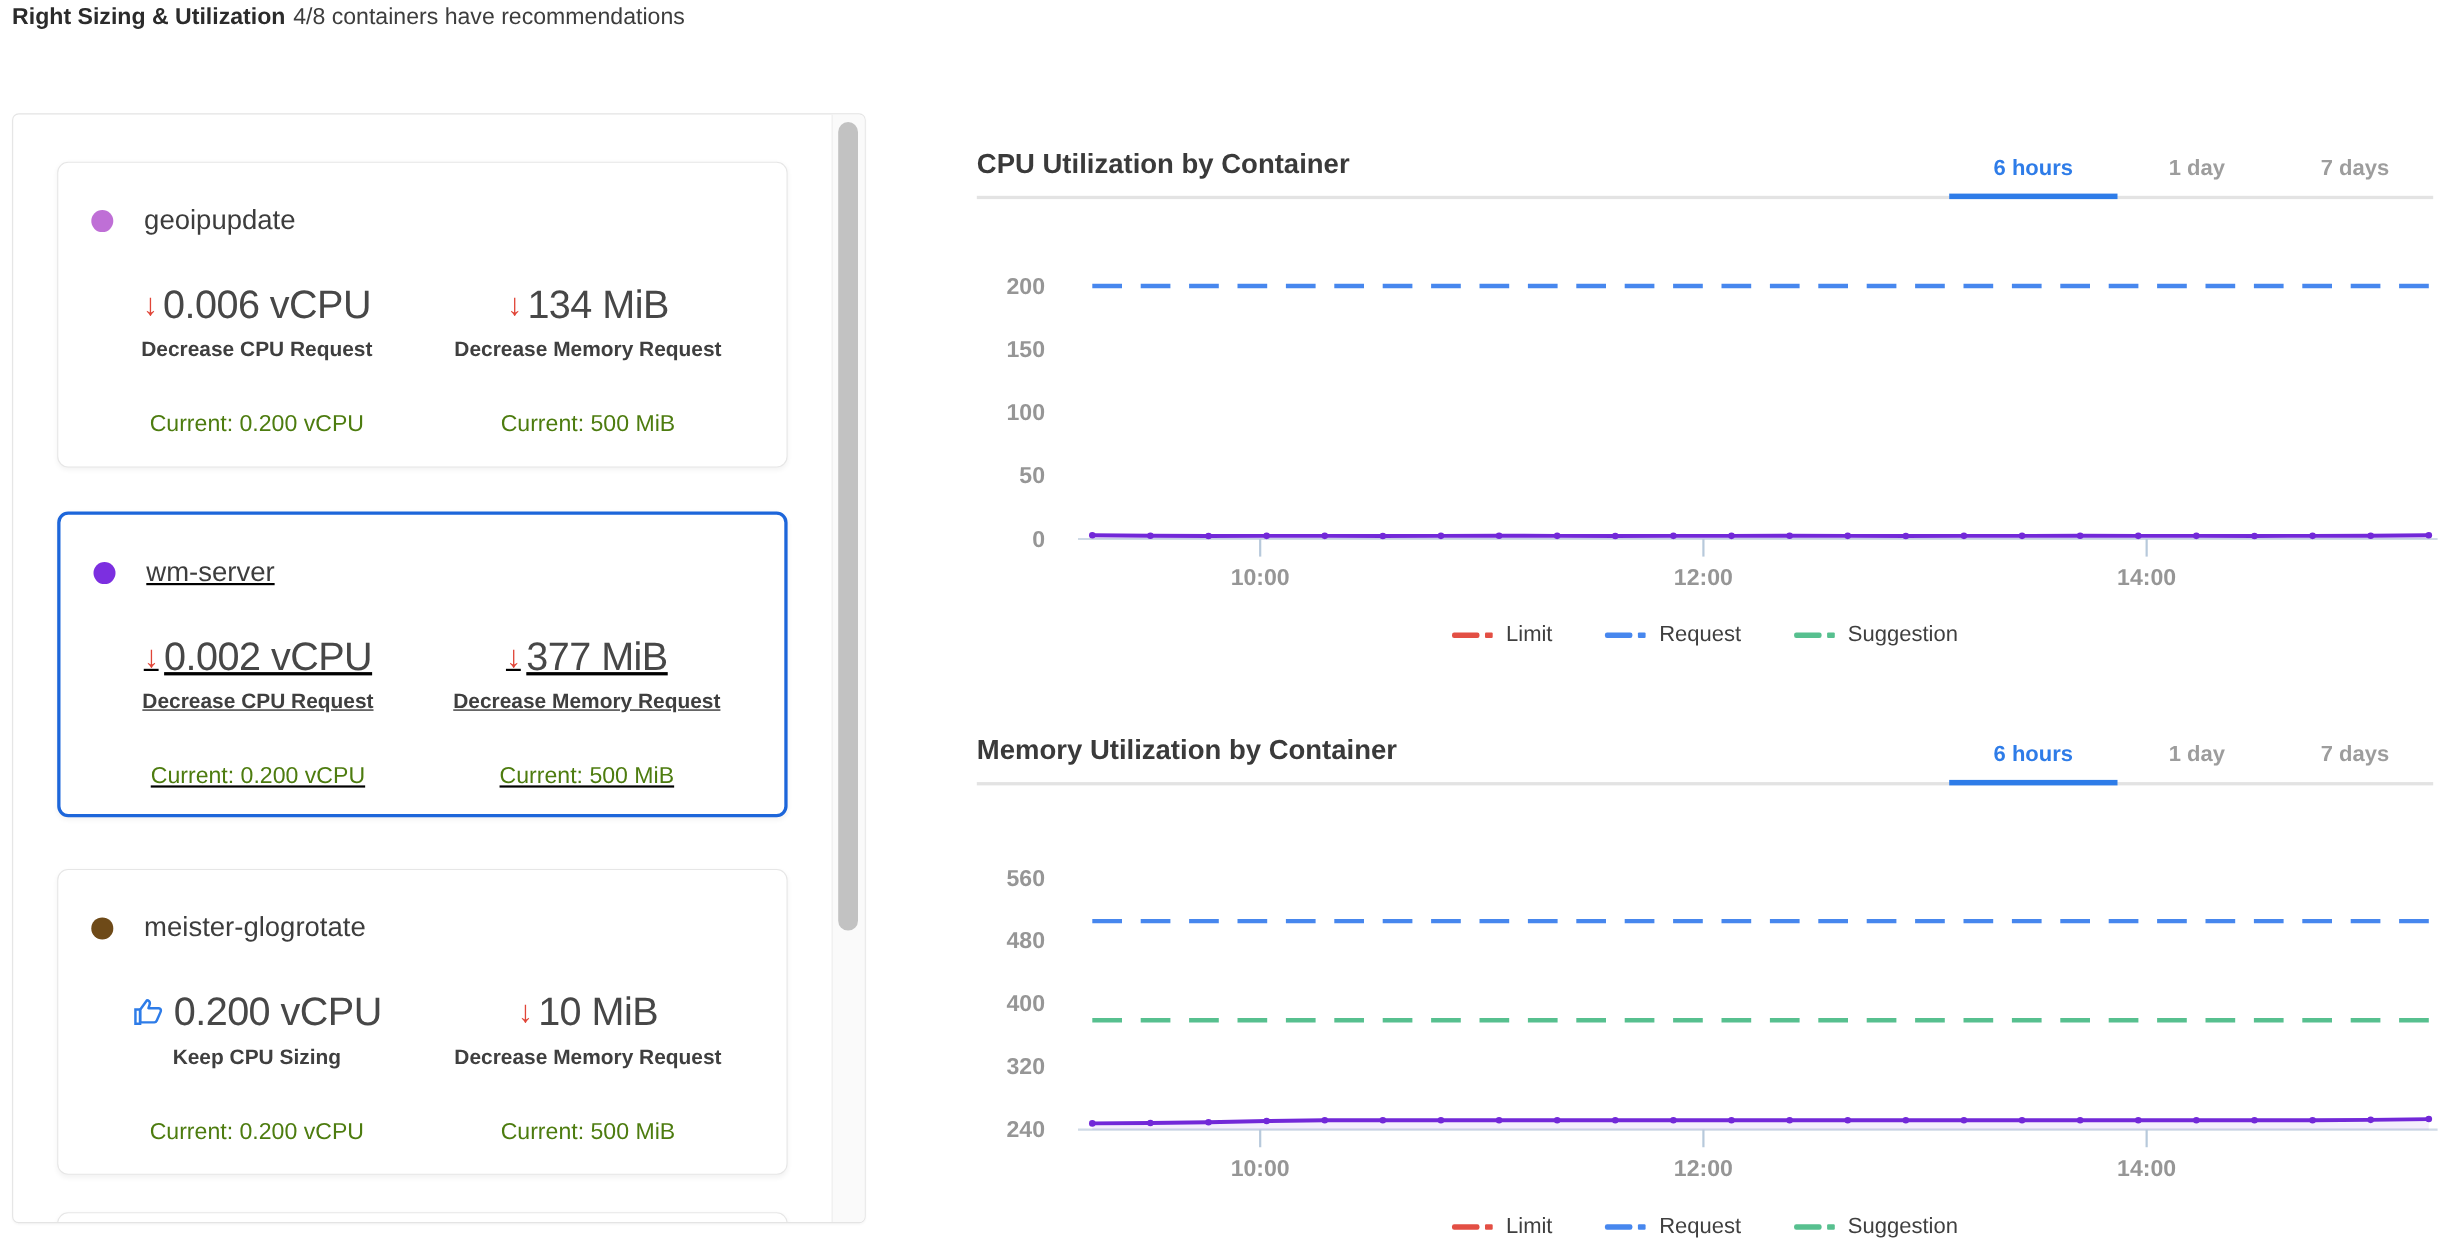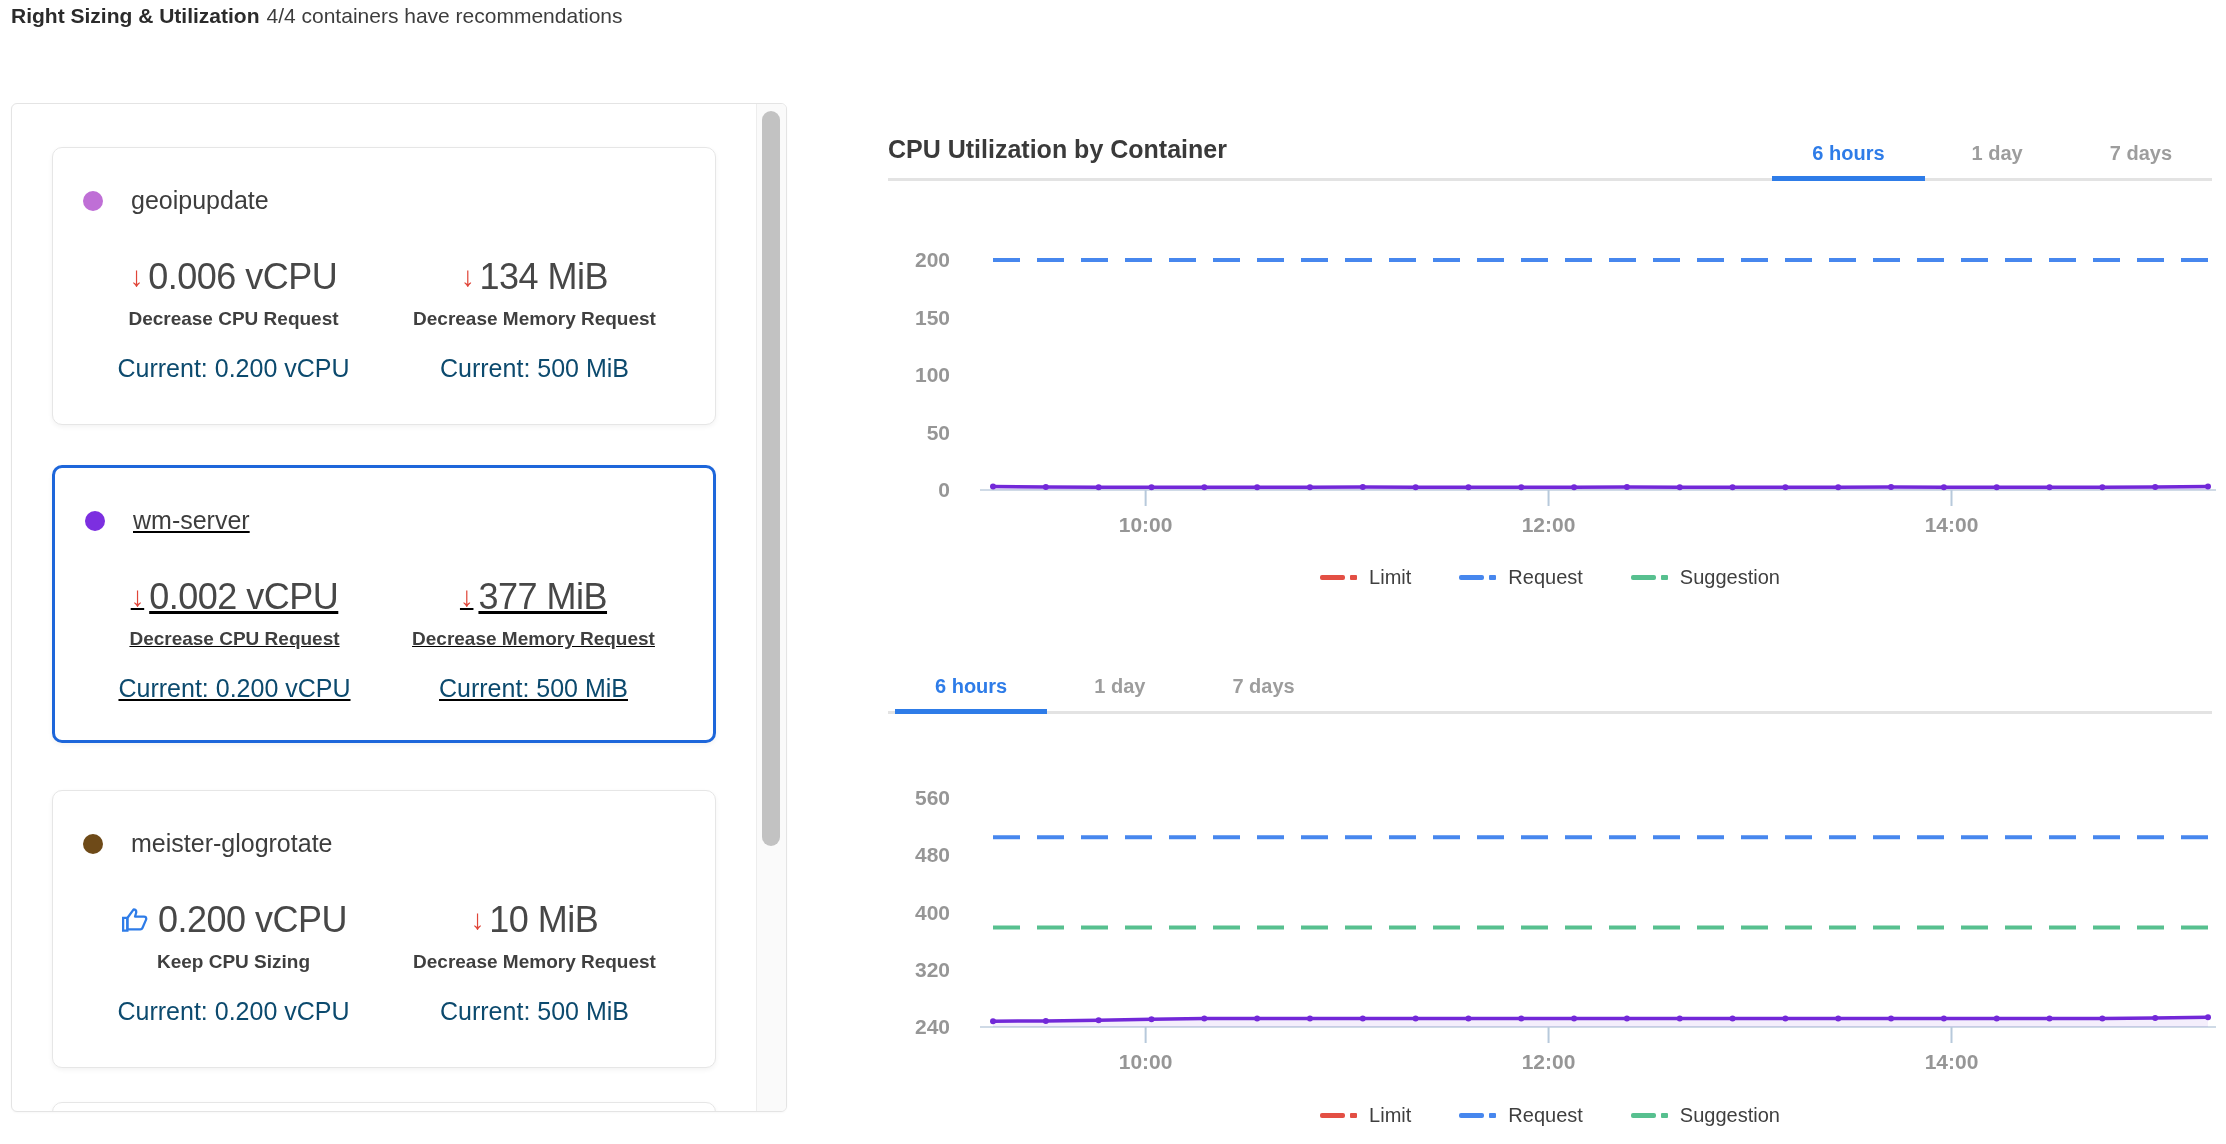--- a/index.html
+++ b/index.html
@@ -22,21 +22,21 @@
   .card.selected{border:3px solid #1d66da;}
   .name-row{display:flex;align-items:center;gap:28px;}
   .dot{width:20px;height:20px;border-radius:50%;flex:0 0 auto;}
   .cname{font-size:25px;color:#3d3d3d;}
   .metrics{display:flex;margin-top:42px;}
   .metric{flex:1;display:flex;flex-direction:column;align-items:center;text-align:center;}
   .mval{display:flex;align-items:center;font-size:36px;color:#474747;font-weight:500;letter-spacing:-.5px;line-height:1.1;}
   .aricon{color:#e04538;font-size:28px;font-weight:700;margin-right:5px;line-height:1;}
   .thicon{margin-right:8px;display:flex;align-items:center;}
   .mact{margin-top:11px;font-size:19px;font-weight:700;color:#3f3f3f;}
-  .mcur{margin-top:24px;font-size:25px;color:#0c4a6e;}
+  .mcur{margin-top:44px;font-size:21px;color:#4d7c0f;}
 
   
   .chart-header{position:absolute;left:888px;width:1324px;height:58px;display:flex;align-items:flex-end;border-bottom:3px solid #e3e3e3;box-sizing:content-box;}
   .chart-title{flex:1;font-size:25px;font-weight:700;color:#3a3a3a;padding-bottom:14px;white-space:nowrap;}
   .tabs{display:flex;}
   .tab{font-size:20px;font-weight:700;color:#9d9d9d;padding:0 40px 16px;margin:0 0 -3px 7px;cursor:pointer;white-space:nowrap;}
   .tab.active{color:#2e7ce8;padding-bottom:6px;border-bottom:5px solid #2e7ce8;}
 
   svg.chart{position:absolute;left:880px;width:1346px;overflow:visible;}
   .ylab,.xlab{font-family:"Liberation Sans","DejaVu Sans",sans-serif;font-size:21px;font-weight:700;fill:#969696;}
@@ -45,21 +45,21 @@
   .litem{display:flex;align-items:center;font-size:20px;color:#3f3f3f;text-align:right;}
   .ldash{width:25px;height:5px;border-radius:2px;margin-right:5px;}
   .ldot{width:7px;height:5px;border-radius:1px;margin-right:12px;}
 </style>
 </head>
 <body>
 
 <div id="app">
 
   <div class="page-header">
-    <span class="ttl">Right Sizing &amp; Utilization</span><span class="sub">4/4 containers have recommendations</span>
+    <span class="ttl">Right Sizing &amp; Utilization</span><span class="sub">4/8 containers have recommendations</span>
   </div>
 
   <div class="panel">
     <div>
         <div class="card" style="top: 43px;">
     <div class="name-row">
       <span class="dot" style="background: rgb(191, 111, 214);"></span>
       <span class="cname">geoipupdate</span>
     </div>
     <div class="metrics">
@@ -208,20 +208,21 @@
         <span>Request</span>
       </div>
       <div class="litem">
         <span class="ldash" style="background: rgb(87, 192, 143);"></span>
         <span class="ldot" style="background: rgb(87, 192, 143);"></span>
         <span>Suggestion</span>
       </div>
     </div>
 
   <div class="chart-header" style="top:653px;">
+    <div class="chart-title">Memory Utilization by Container</div>
     <div class="tabs">
         <div class="tab active">6 hours</div>
         <div class="tab">1 day</div>
         <div class="tab">7 days</div>
       </div>
   </div>
   <svg class="chart" id="chart-svg-1" style="top:765px;" height="320">
       <text x="70" y="40.00799999999998" text-anchor="end" class="ylab">560</text>
       <text x="70" y="97.256" text-anchor="end" class="ylab">480</text>
       <text x="70" y="154.504" text-anchor="end" class="ylab">400</text>

